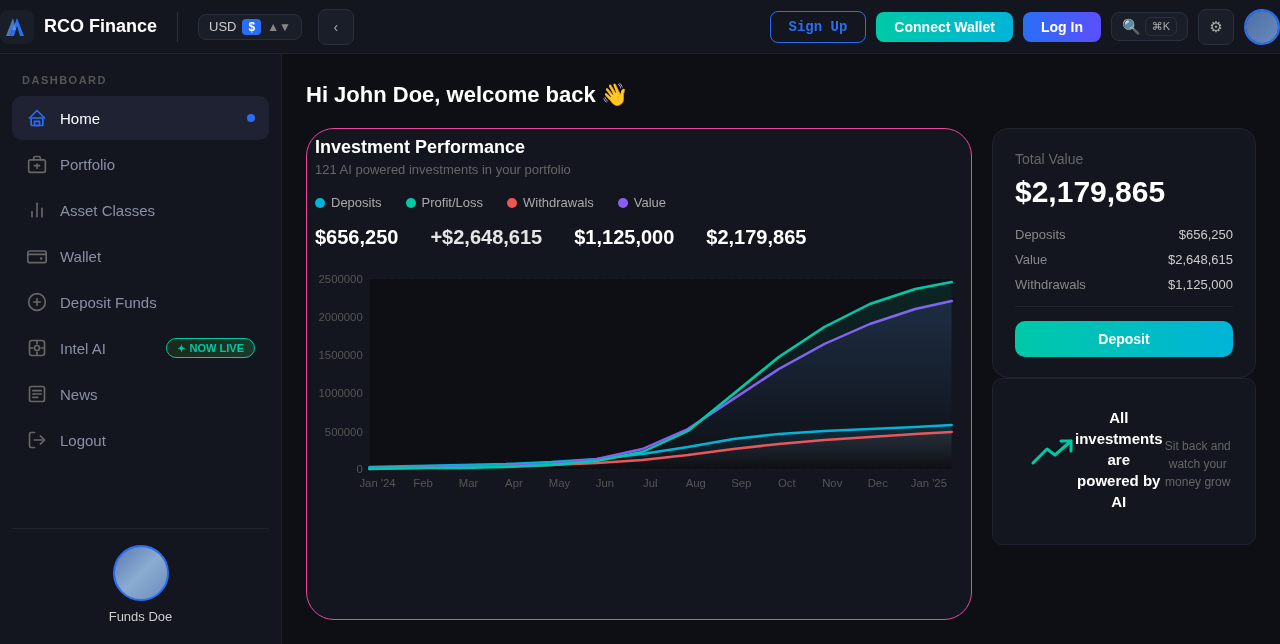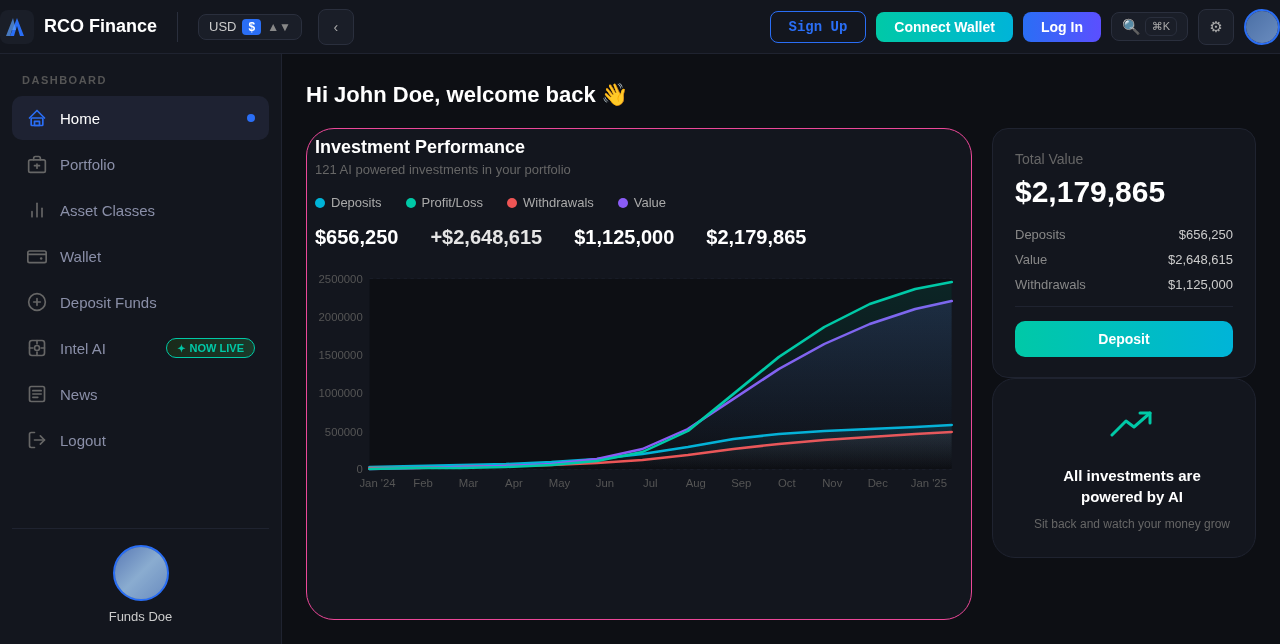--- a/index.html
+++ b/index.html
@@ -424,24 +424,24 @@
       padding: 10px 0;
       font-size: 14px;
       font-weight: 700;
       cursor: pointer;
     }
 
     
     .ai-card {
       background: #13161e;
       border: 1px solid #1f2330;
-      border-radius: 23px;
+      border-radius: 10px;
       padding: 28px 22px 24px 38px;
       display: flex;
-      flex-direction: column;
+      flex-direction: row;
       align-items: center;
       text-align: center;
     }
     .ai-icon {
       color: #00c9a7;
       font-size: 32px;
       margin-bottom: 14px;
     }
     .ai-title {
       font-size: 15px;

